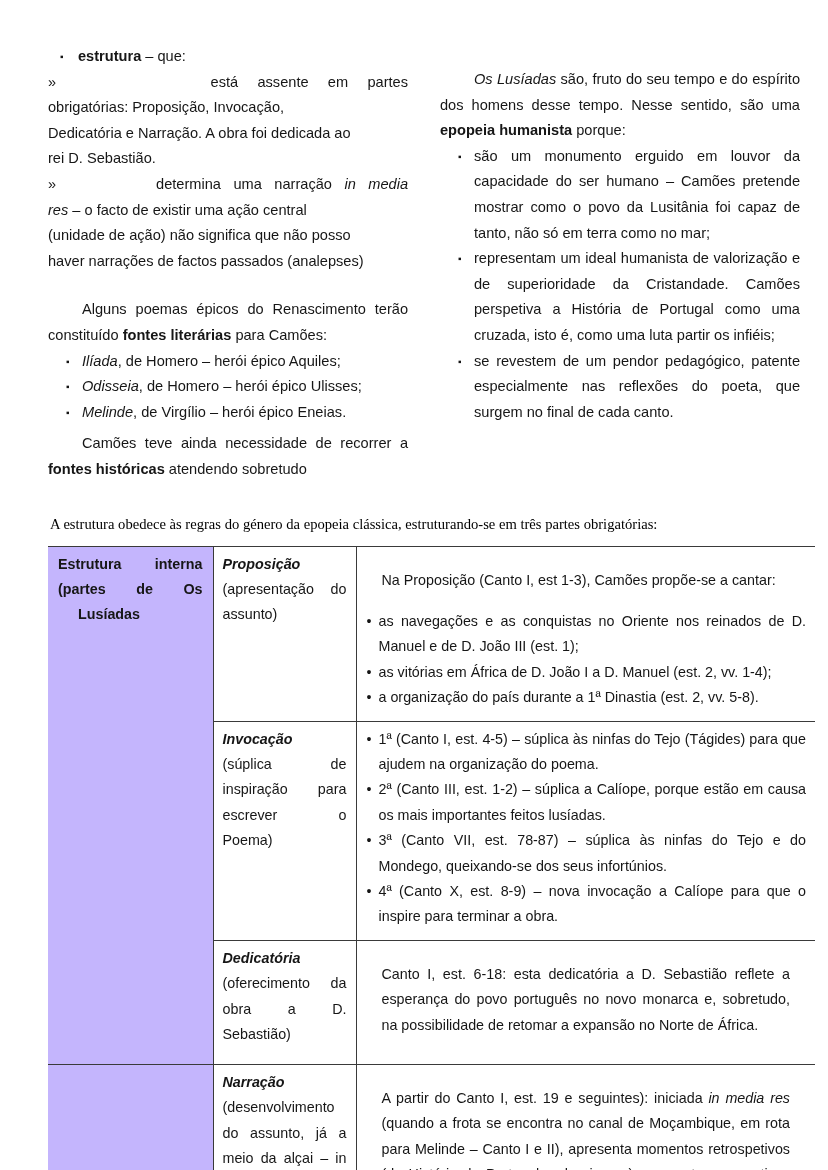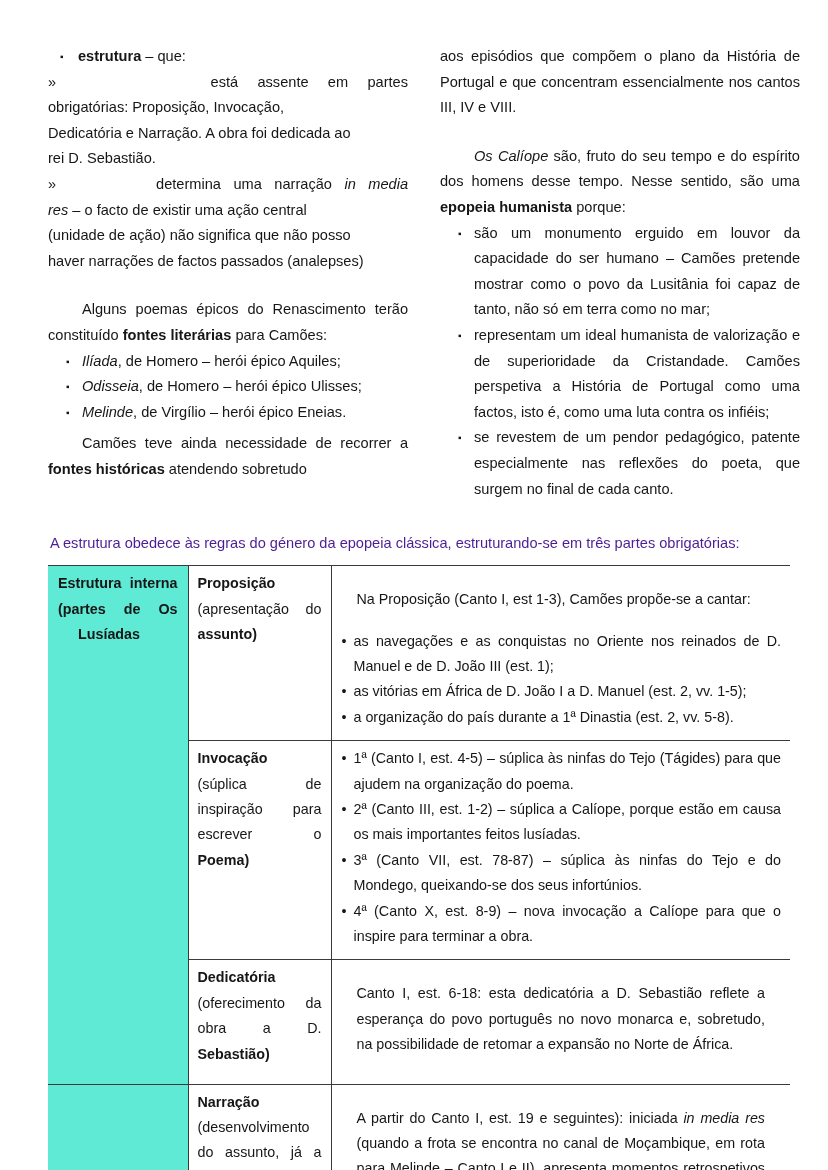--- a/index.html
+++ b/index.html
@@ -67,56 +67,57 @@
   }
 
   .it { font-style: italic; }
   .bd { font-weight: bold; }
 
   
   .intro {
     margin-top: 30px;
     font-size: 14.6px;
     line-height: 22px;
-    color: #4c1d95;
+    color: #000000;
     padding-left: 2px;
+    font-family: Liberation Serif, serif;
   }
 
   
   table.struct {
     margin-top: 11px;
     border-collapse: collapse;
     width: 742px;
     table-layout: fixed;
   }
   table.struct td {
     vertical-align: top;
     font-size: 14.3px;
     line-height: 25.4px;
     padding: 5px 9px 10px 9px;
     box-sizing: border-box;
   }
   .c-first {
-    width: 140px;
-    background: #5eead4;
+    width: 165px;
+    background: #c4b5fd;
     border-right: 1.3px solid #3a3a3a;
     padding: 5px 10px 10px 10px !important;
     text-align: justify;
     text-align-last: justify;
   }
   .c-first .hdr-line { text-align: justify; text-align-last: justify; font-weight: bold; }
   .c-first .hdr-last { text-align: left; text-align-last: left; font-weight: bold; margin-left: 20px; }
   .c-mid {
     width: 143px;
     border-right: 1.3px solid #3a3a3a;
     text-align: justify;
     text-align-last: justify;
   }
-  .c-mid .m-title { font-weight: bold; text-align: left; text-align-last: left; }
-  .c-mid .m-last { text-align: right; text-align-last: left; font-weight: bold; }
+  .c-mid .m-title { font-weight: bold; text-align: left; text-align-last: left; font-style: italic; }
+  .c-mid .m-last { text-align: right; text-align-last: left; }
   .c-body {
     width: 459px;
     text-align: justify;
   }
   .c-body .lead { margin: 16px; }
   .c-body .bl {
     position: relative;
     padding-left: 13px;
     margin: 0;
     text-indent: 0;
@@ -171,29 +172,28 @@
       <div class="para sq">
         <span class="bullet-sq">▪</span><span class="it">Melinde</span><span>, de Virgílio – herói épico Eneias.</span>
       </div>
 
       <p class="para-indent" style="margin-top:6px !important;"><span>Camões teve ainda necessidade de recorrer a </span><span class="bd">fontes históricas</span><span> atendendo sobretudo</span></p>
 
     </div>
 
     <div class="col">
 
-      <p>aos episódios que compõem o plano da História de Portugal e que concentram essencialmente nos cantos III, IV e VIII.</p>
-
-      <p class="para-indent para-gap"><span class="it">Os Calíope</span><span> são, fruto do seu tempo e do espírito dos homens desse tempo. Nesse sentido, são uma </span><span class="bd">epopeia humanista</span><span> porque:</span></p>
+
+      <p class="para-indent para-gap"><span class="it">Os Lusíadas</span><span> são, fruto do seu tempo e do espírito dos homens desse tempo. Nesse sentido, são uma </span><span class="bd">epopeia humanista</span><span> porque:</span></p>
 
       <div class="para sq">
         <span class="bullet-sq">▪</span><span>são um monumento erguido em louvor da capacidade do ser humano – Camões pretende mostrar como o povo da Lusitânia foi capaz de tanto, não só em terra como no mar;</span>
       </div>
       <div class="para sq">
-        <span class="bullet-sq">▪</span><span>representam um ideal humanista de valorização e de superioridade da Cristandade. Camões perspetiva a História de Portugal como uma factos, isto é, como uma luta contra os infiéis;</span>
+        <span class="bullet-sq">▪</span><span>representam um ideal humanista de valorização e de superioridade da Cristandade. Camões perspetiva a História de Portugal como uma cruzada, isto é, como uma luta partir os infiéis;</span>
       </div>
       <div class="para sq">
         <span class="bullet-sq">▪</span><span>se revestem de um pendor pedagógico, patente especialmente nas reflexões do poeta, que surgem no final de cada canto.</span>
       </div>
 
     </div>
   </div>
 
   <div class="intro">A estrutura obedece às regras do género da epopeia clássica, estruturando-se em três partes obrigatórias:</div>
 
@@ -207,21 +207,21 @@
           <div class="hdr-last">Lusíadas</div>
         </td>
         <td class="c-mid">
           <div class="m-title">Proposição</div>
           <div>(apresentação do</div>
           <div class="m-last">assunto)</div>
         </td>
         <td class="c-body">
           <div class="lead">Na Proposição (Canto I, est 1-3), Camões propõe-se a cantar:</div>
           <div class="bl">as navegações e as conquistas no Oriente nos reinados de D. Manuel e de D. João III (est. 1);</div>
-          <div class="bl">as vitórias em África de D. João I a D. Manuel (est. 2, vv. 1-5);</div>
+          <div class="bl">as vitórias em África de D. João I a D. Manuel (est. 2, vv. 1-4);</div>
           <div class="bl">a organização do país durante a 1ª Dinastia (est. 2, vv. 5-8).</div>
         </td>
       </tr>
 
       <tr class="row-sep">
         <td class="c-mid">
           <div class="m-title">Invocação</div>
           <div>(súplica de</div>
           <div>inspiração para</div>
           <div>escrever o</div>

